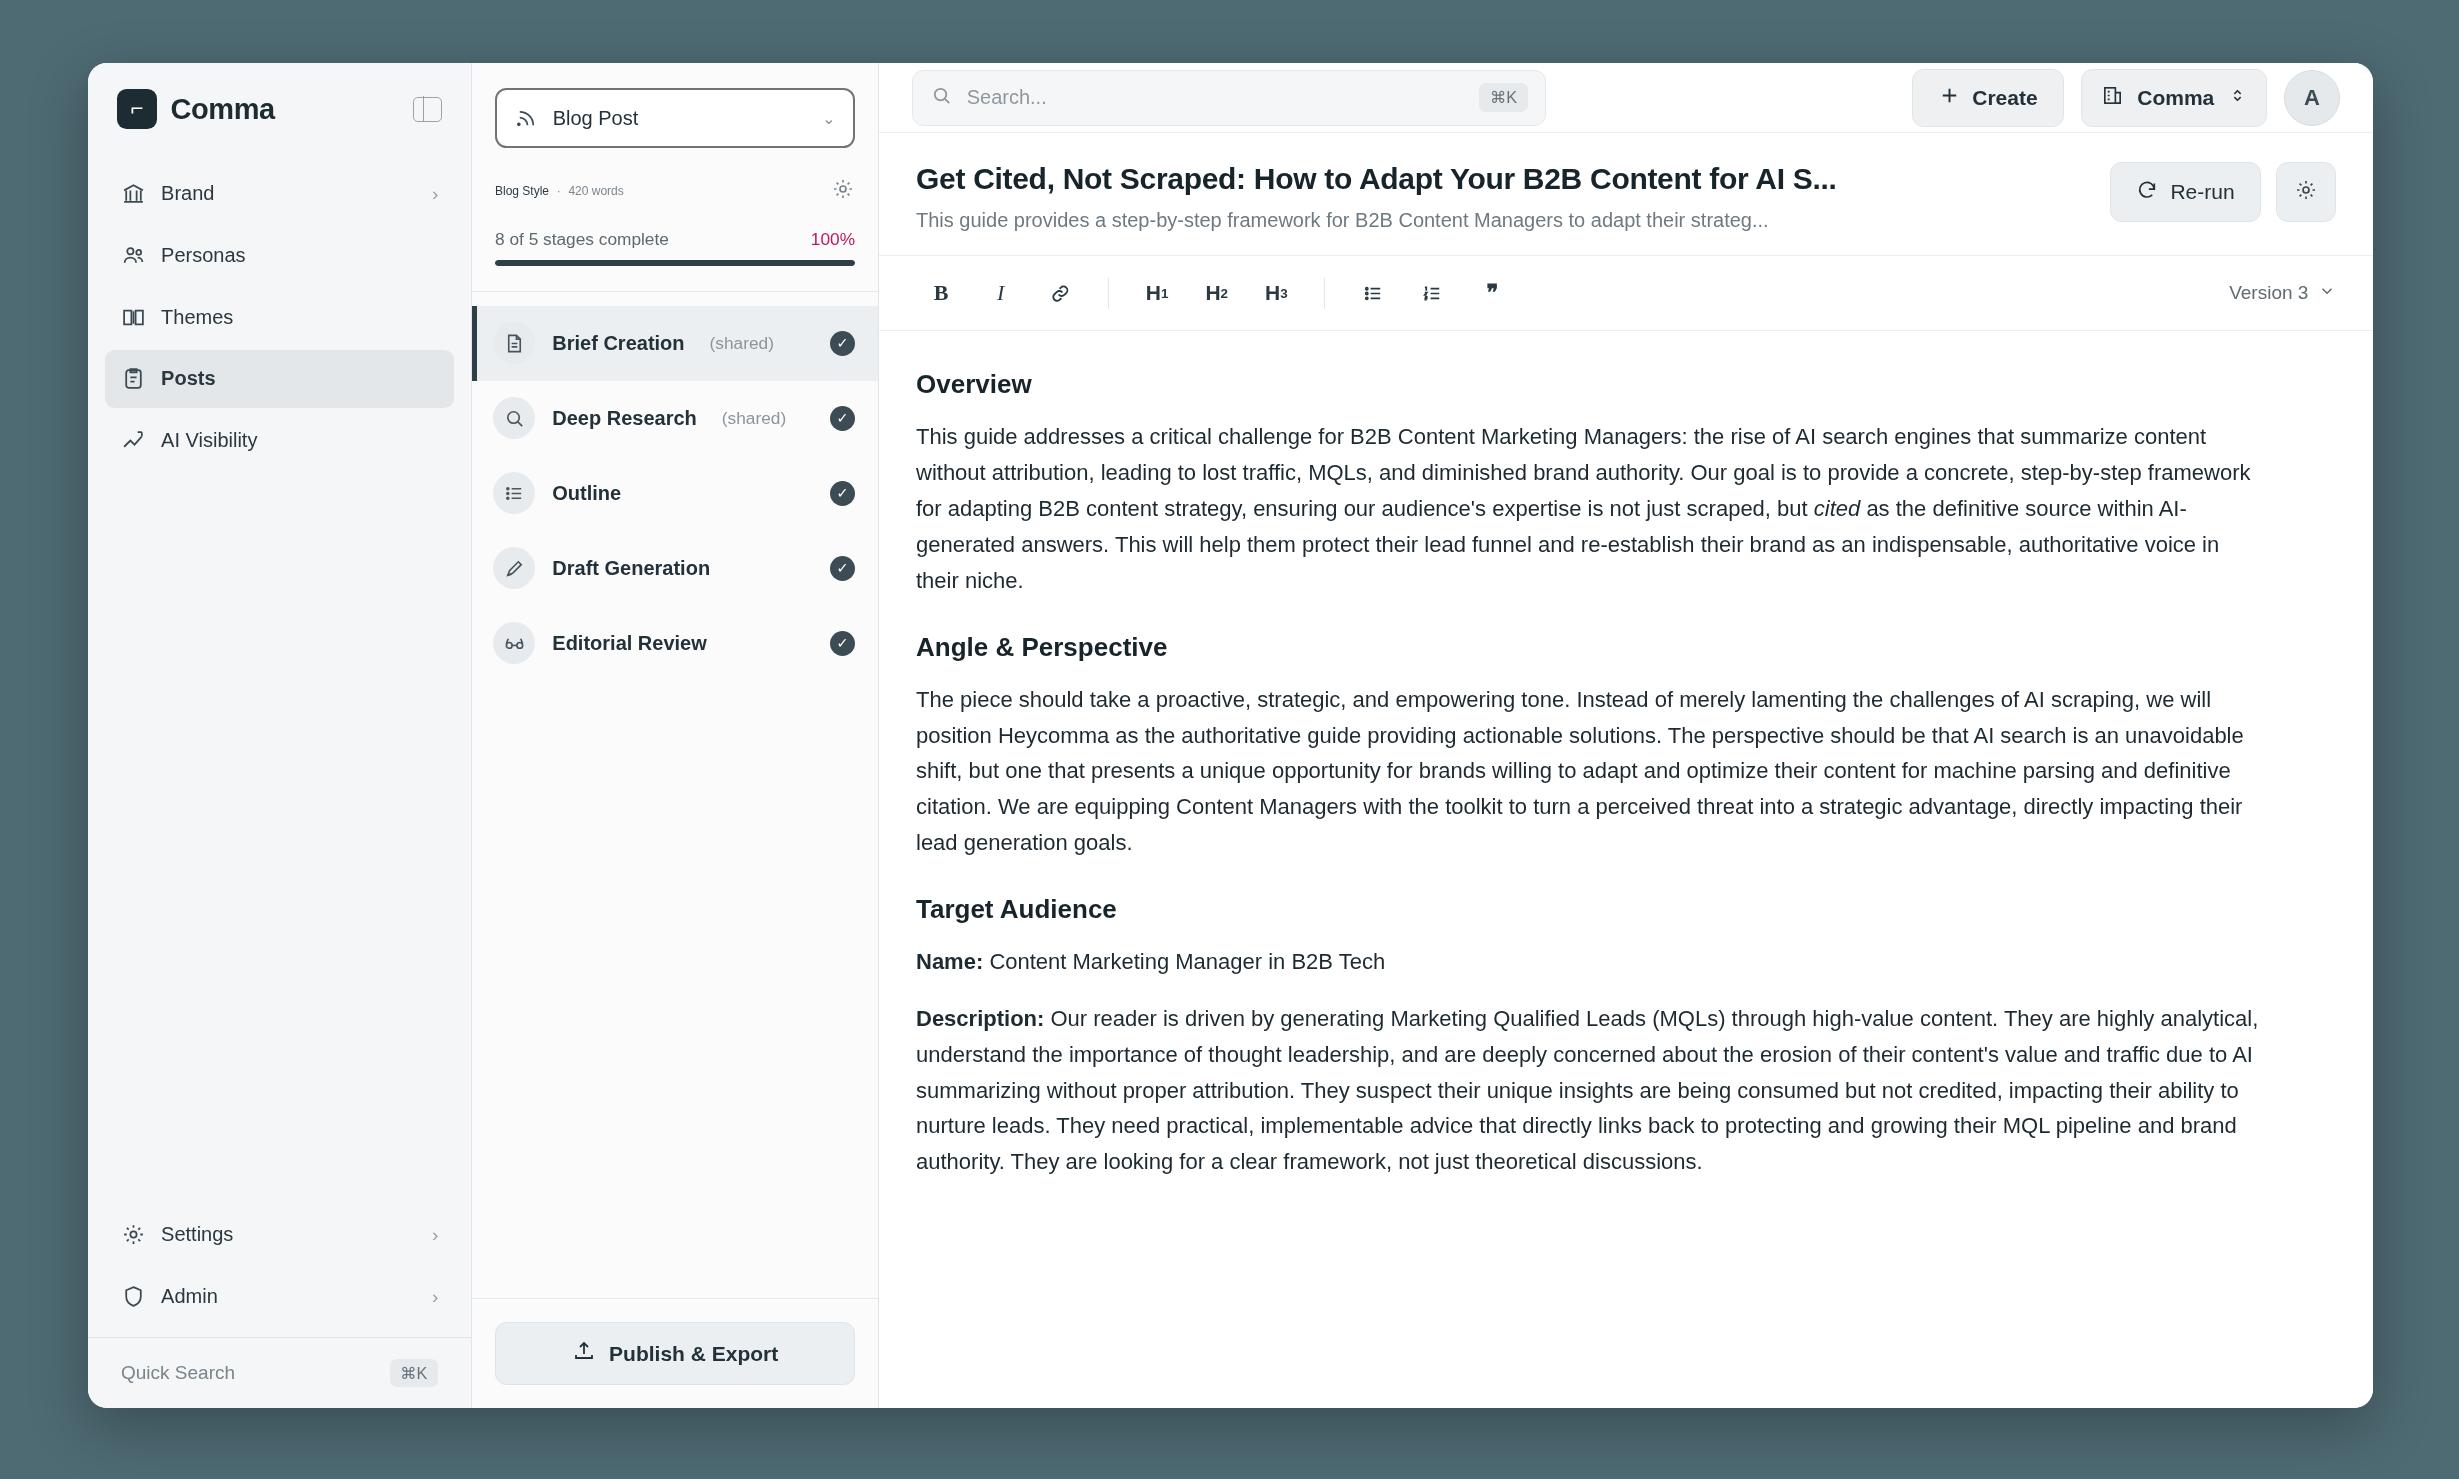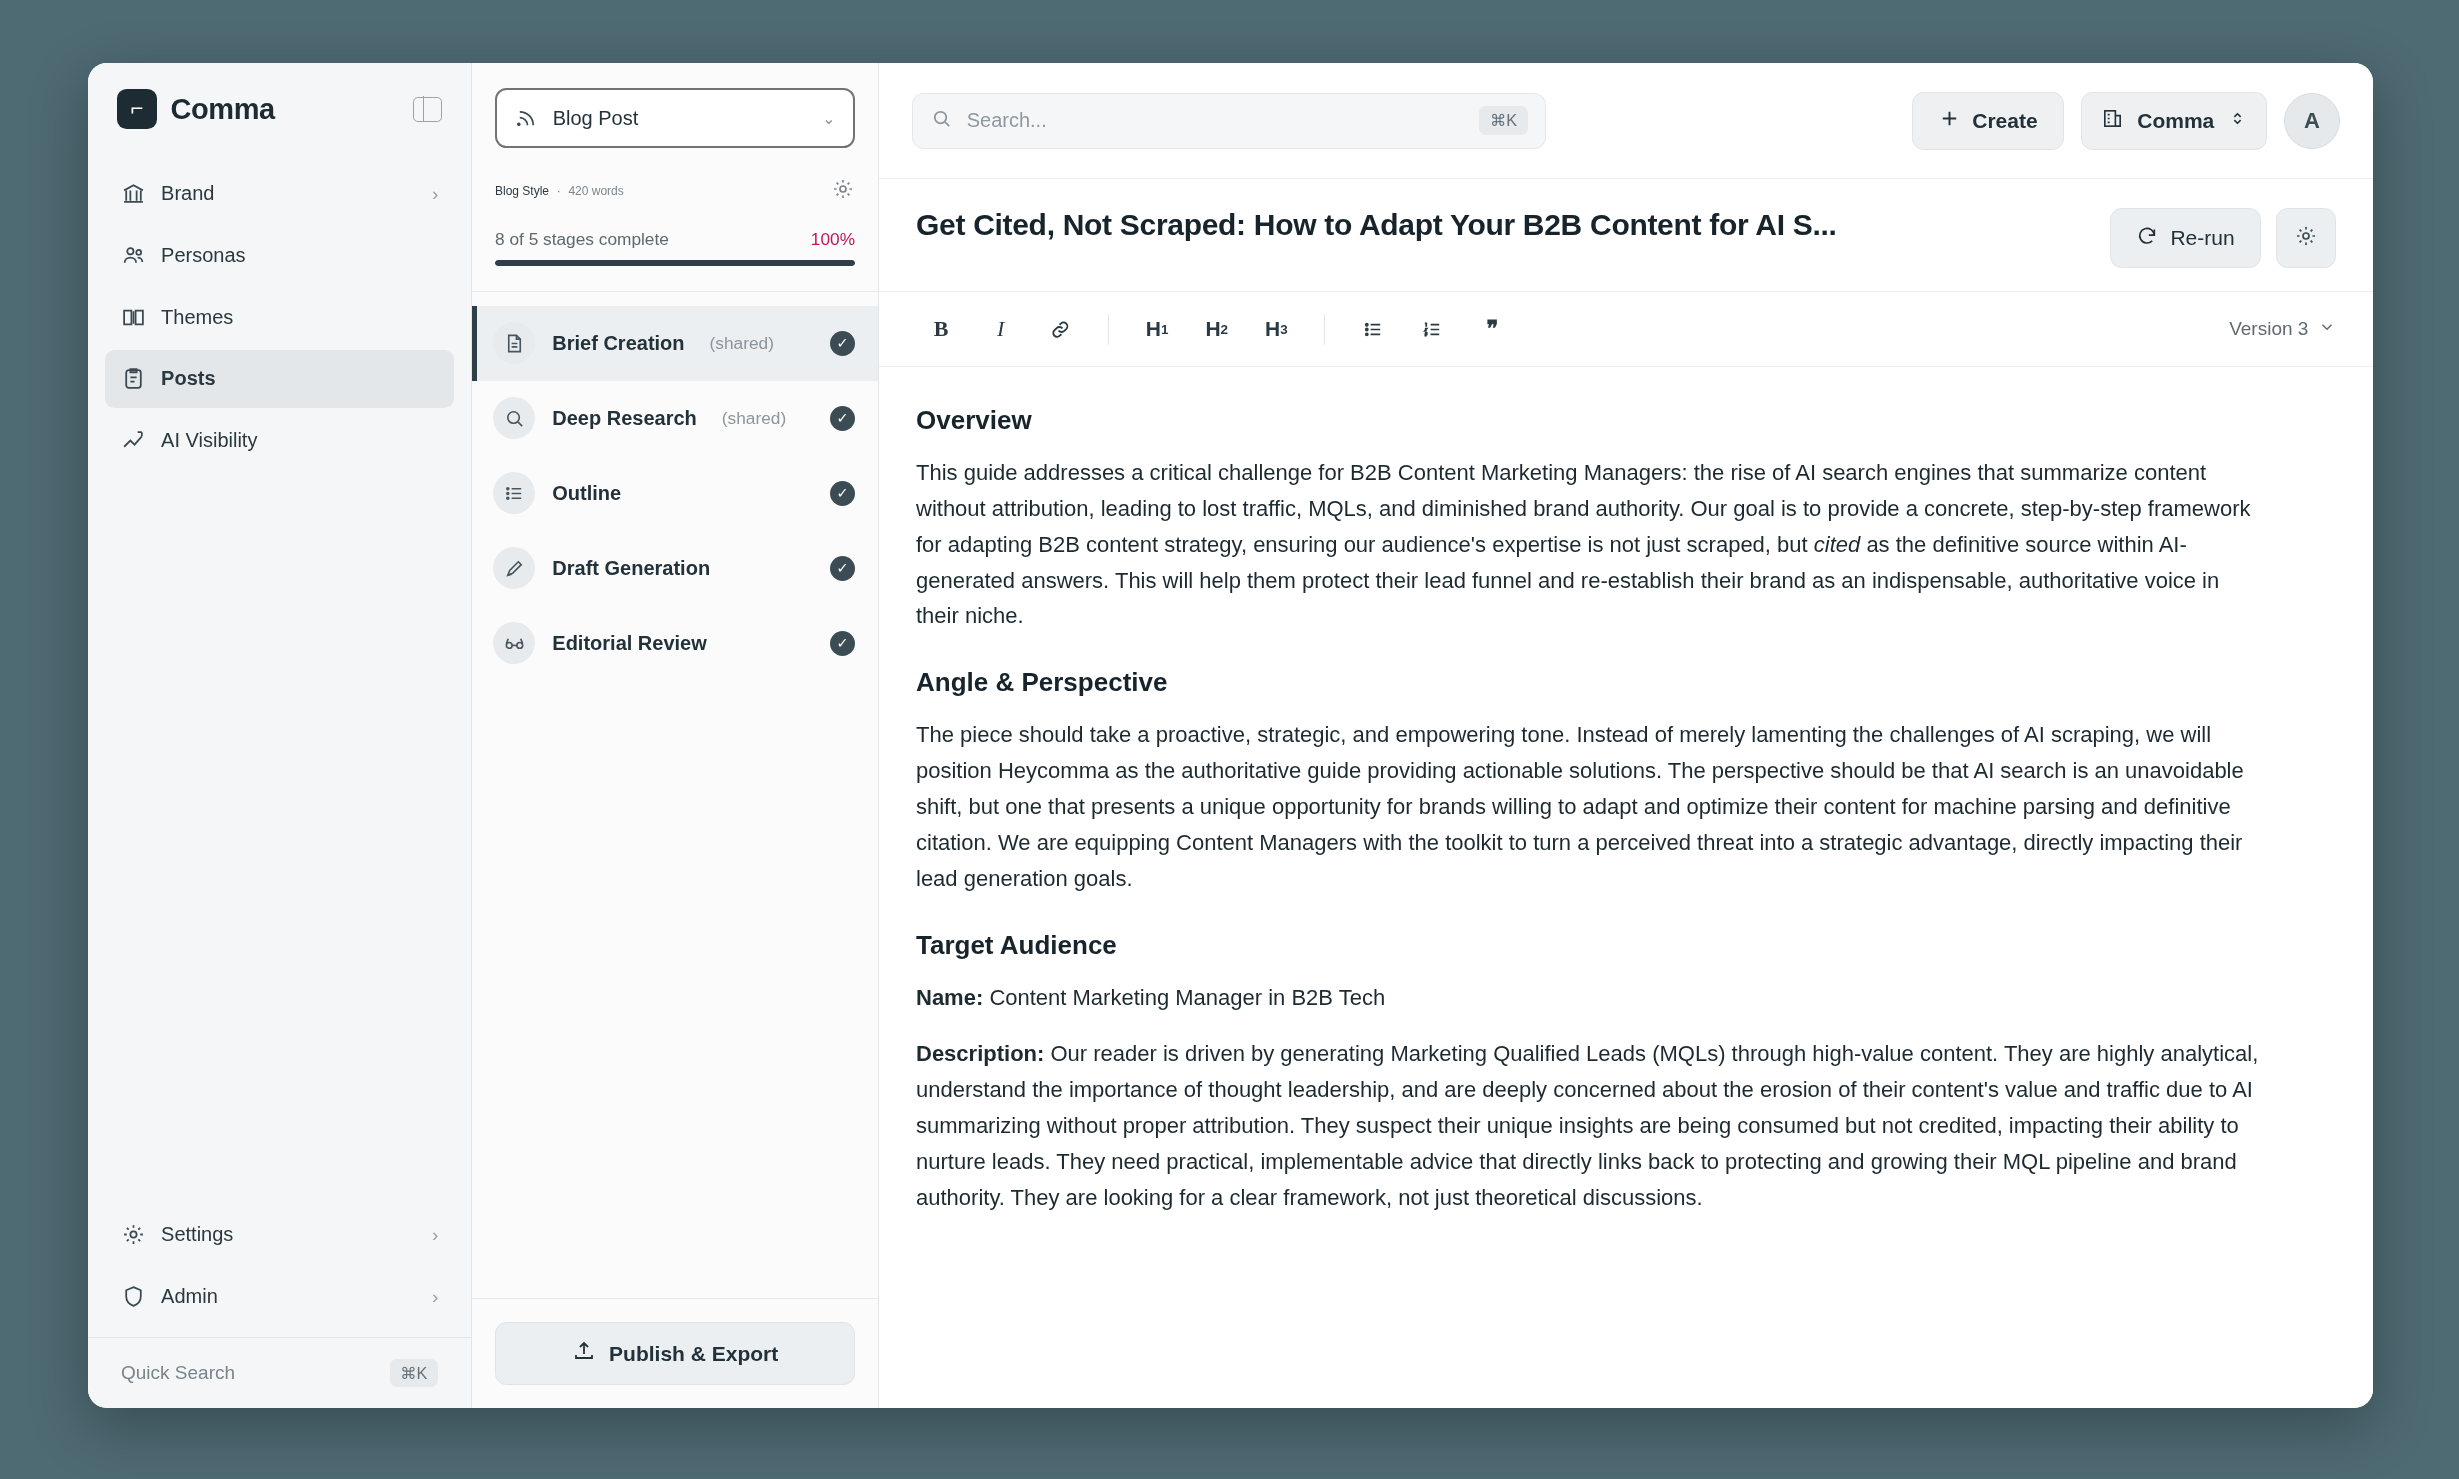--- a/index.html
+++ b/index.html
@@ -191,21 +191,21 @@
     border-radius: 11.5px;
     display: flex; align-items: center; justify-content: center;
     gap: 13.4px;
     font-size: 21px; font-weight: 600; color: #22313a;
     cursor: pointer;
   }
 
   
   .main { flex: 1 1 auto; display: flex; flex-direction: column; min-width: 0; background:#fff; }
   .topbar {
-    height: 116px;
+    height: 70px;
     display: flex; align-items: center;
     padding: 0 33px; gap: 19px;
     border-bottom: 1px solid #eceef0;
   }
   .search-box {
     width: 634px; height: 56px;
     background: #f5f6f7;
     border: 1px solid #e4e7e9;
     border-radius: 11.5px;
     display: flex; align-items: center;
@@ -542,20 +542,21 @@
               </svg>
           </span>
         </div>
         <div class="avatar">A</div>
       </div>
     </div>
 
     <div class="doc-header">
       <div>
         <div class="doc-title">Get Cited, Not Scraped: How to Adapt Your B2B Content for AI S...</div>
+        <div class="doc-sub">This guide provides a step-by-step framework for B2B Content Managers to adapt their strateg...</div>
       </div>
       <div class="doc-actions">
         <div class="btn-rerun">
           <span>
             <svg width="22" height="22" viewBox="0 0 24 24" fill="none" stroke="currentColor" stroke-width="1.8">
                 <path d="M20 11a8 8 0 10-2.3 6.3"></path>
                 <path d="M20 5v6h-6"></path>
               </svg>
           </span>
           <span>Re-run</span>

